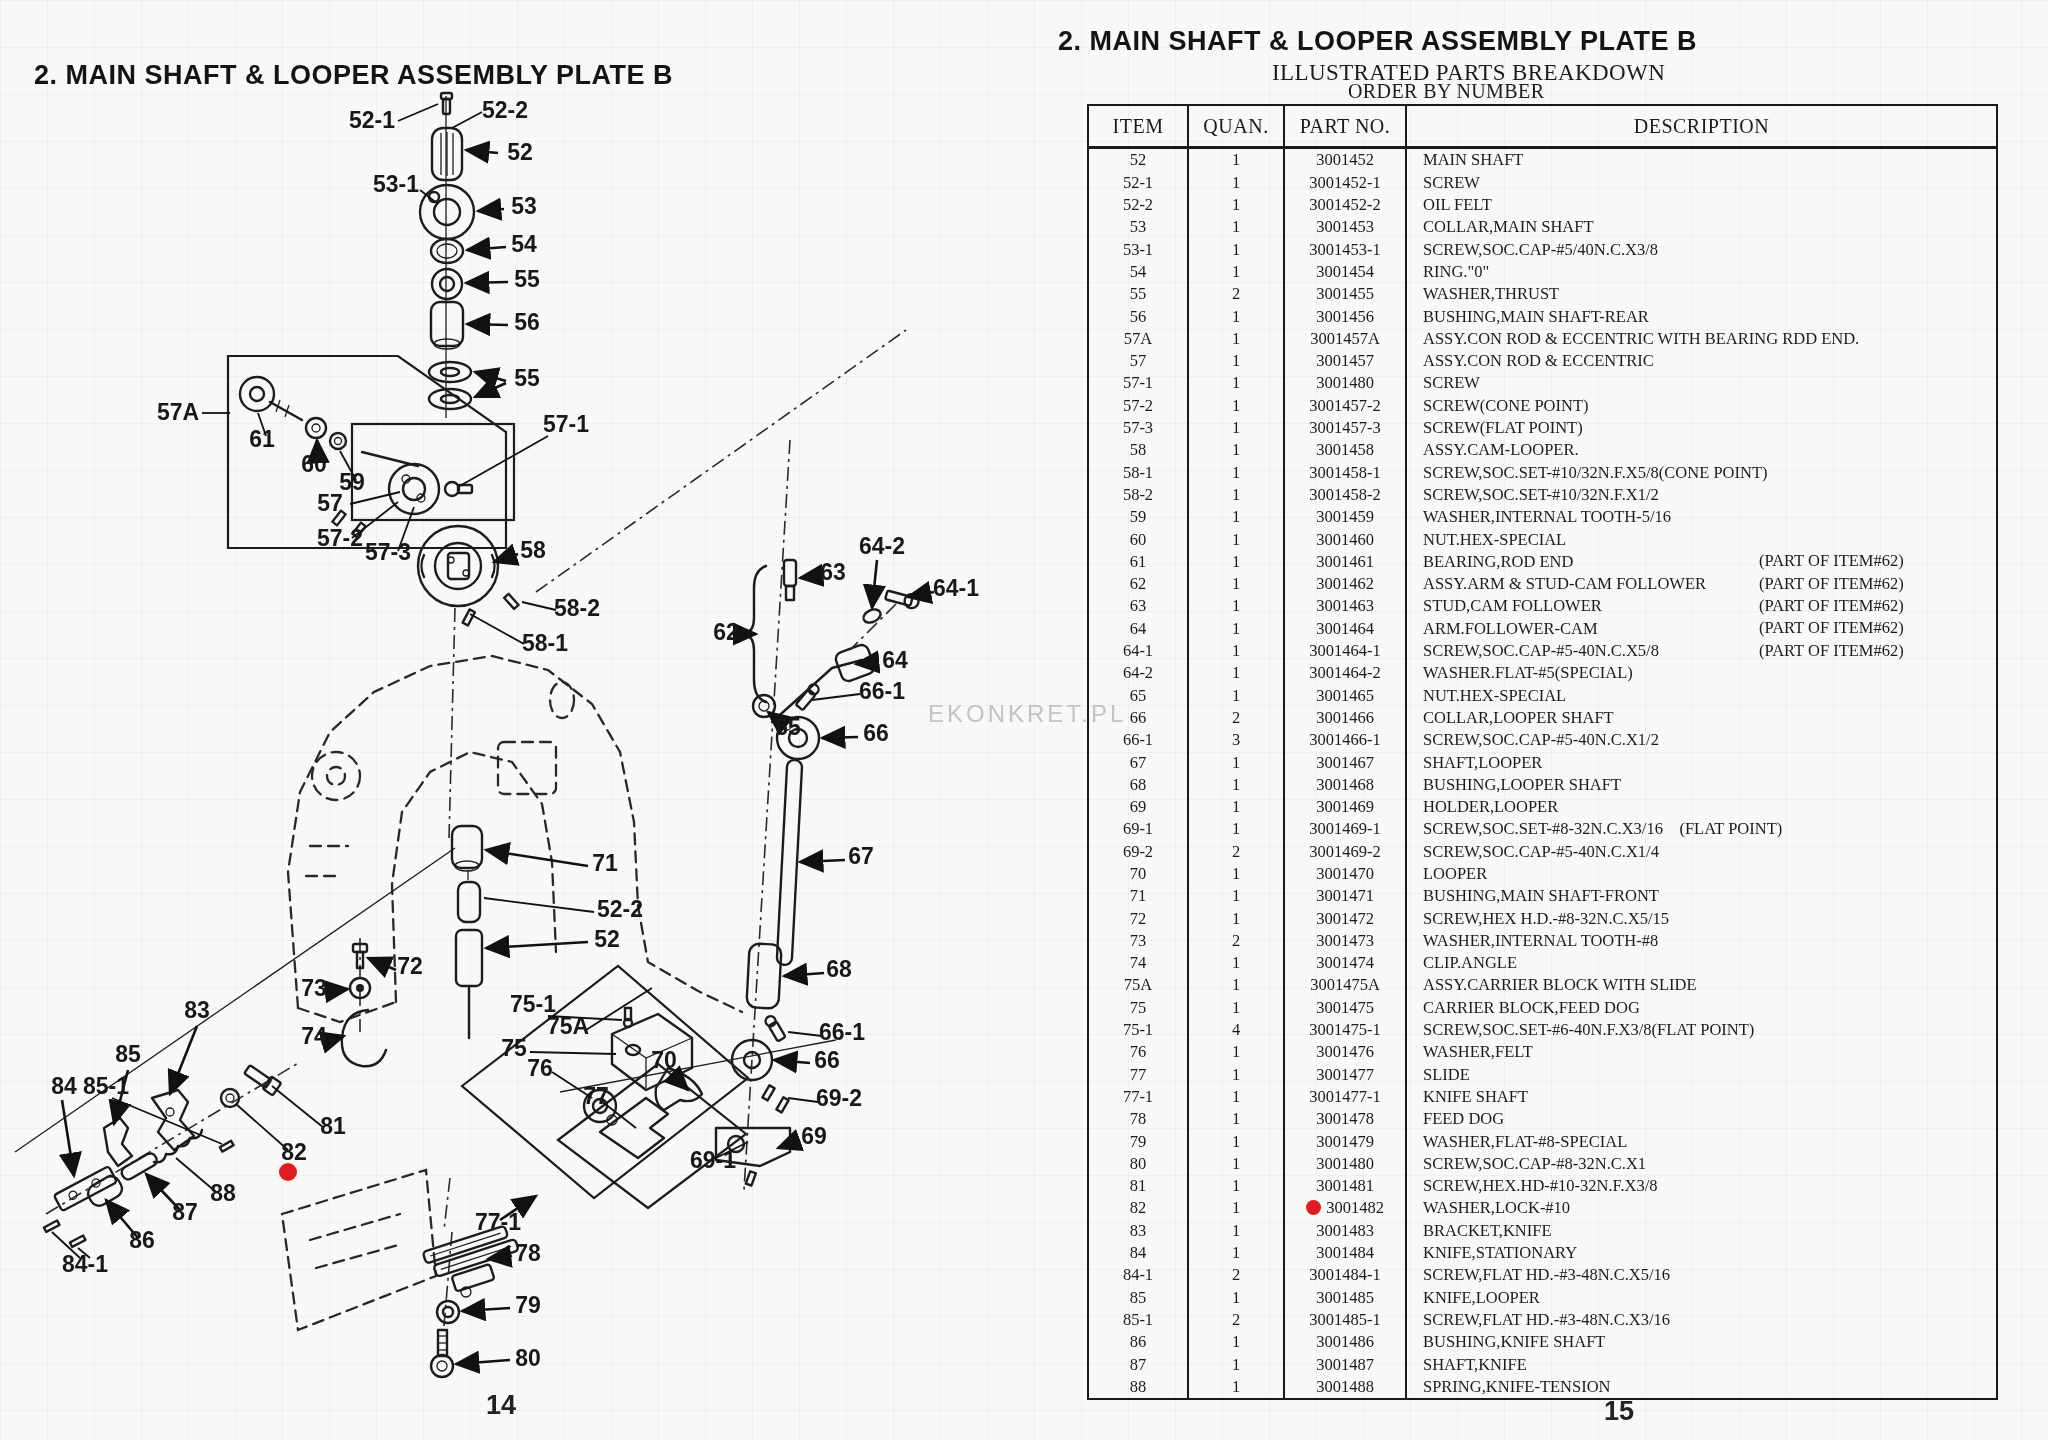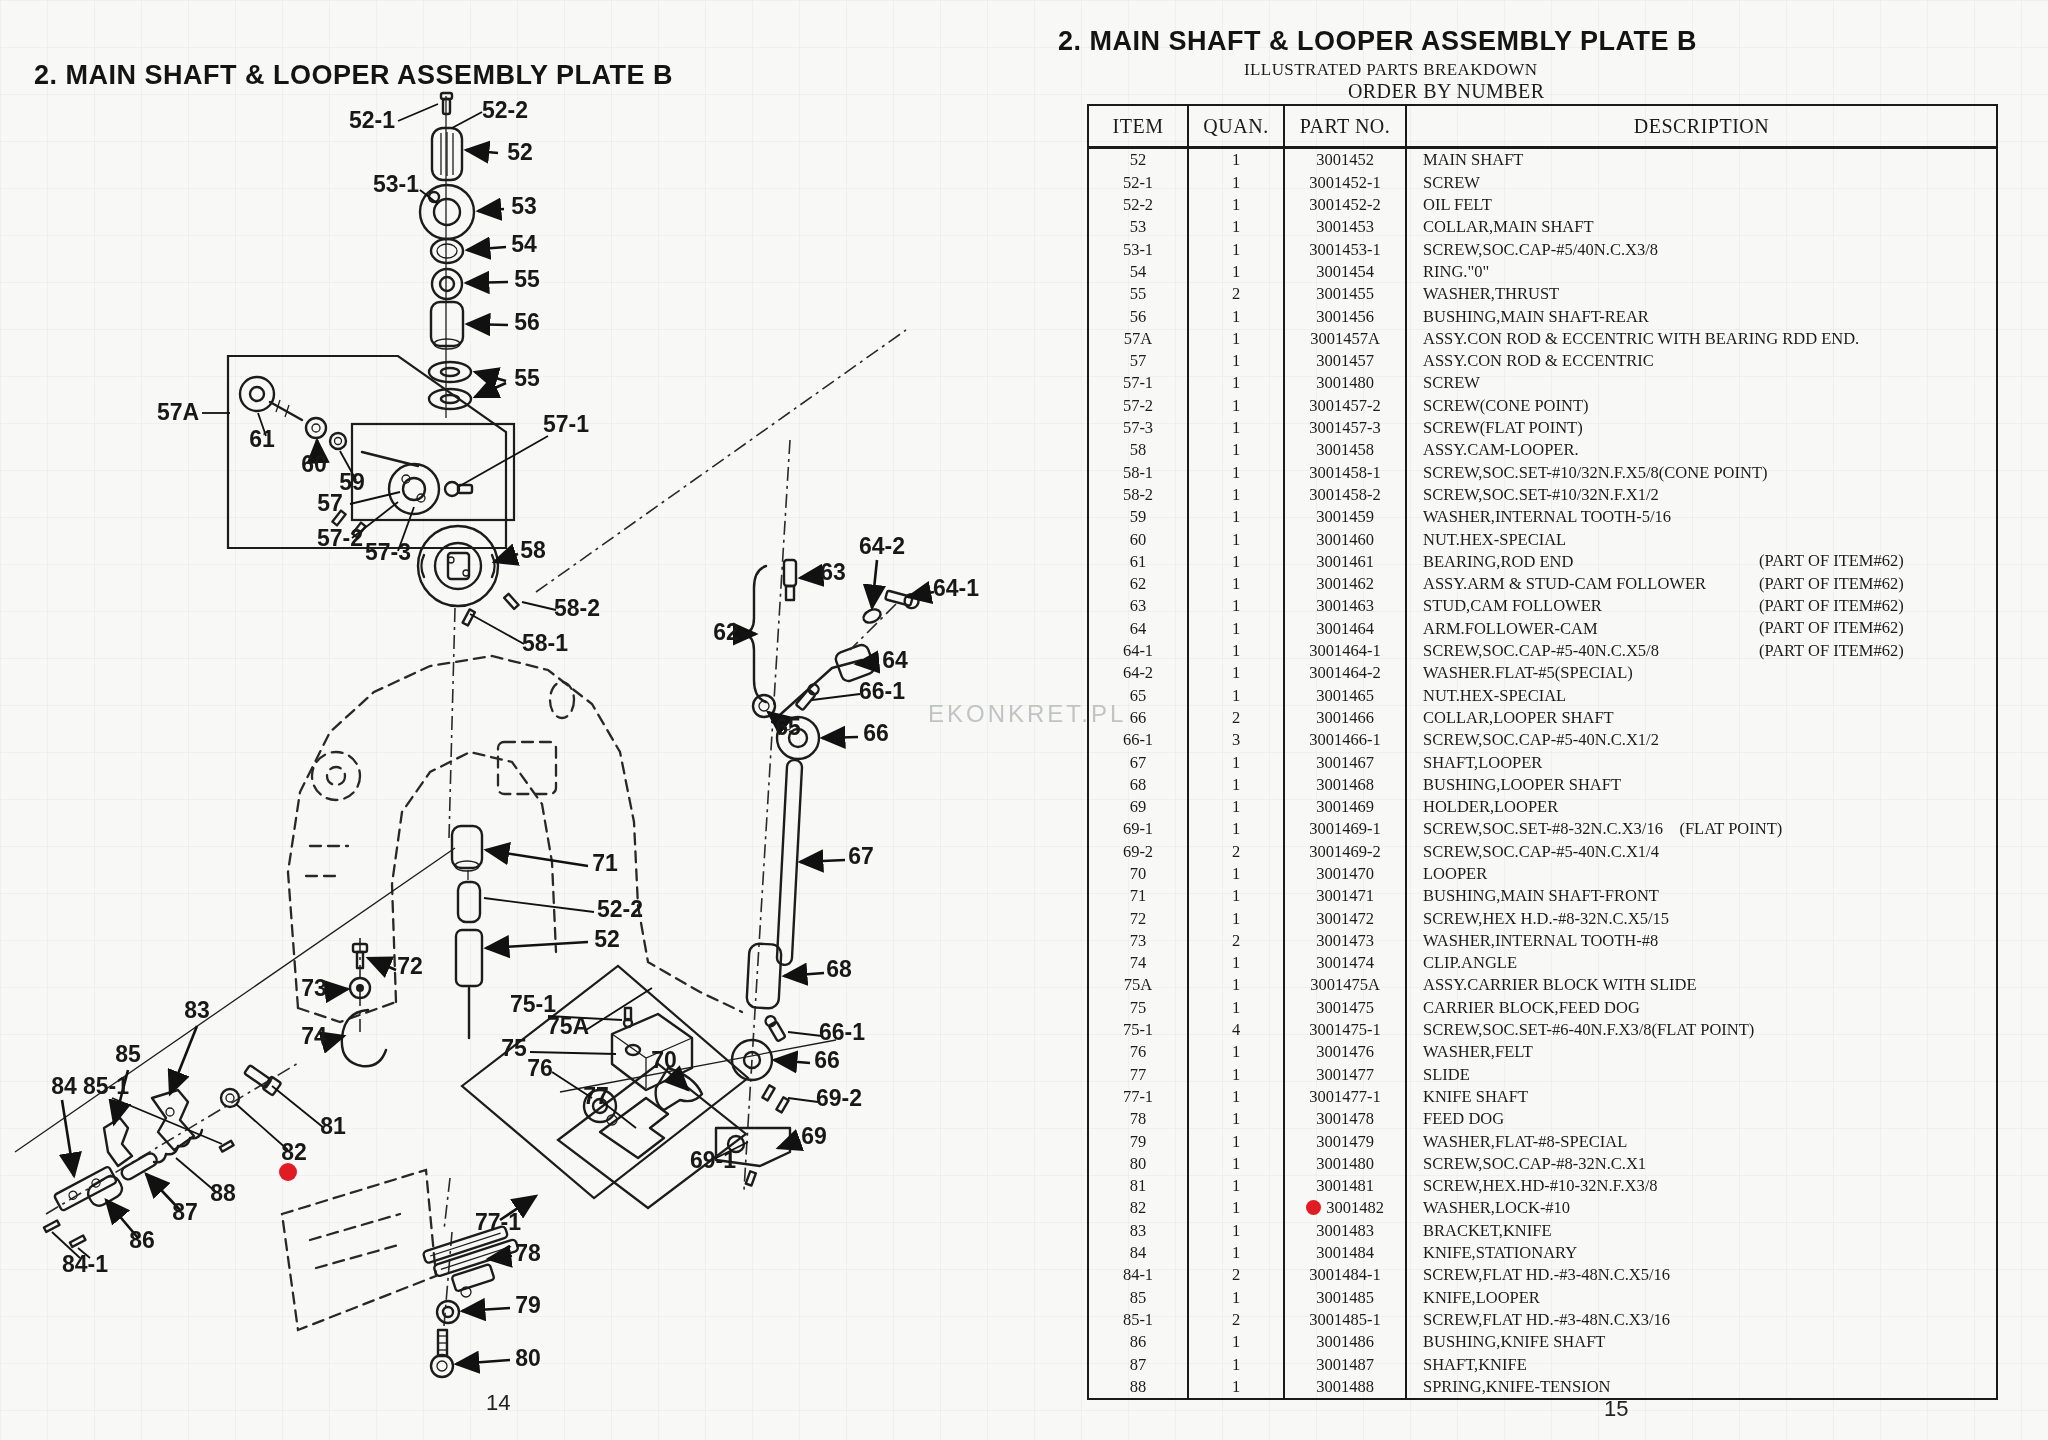--- a/index.html
+++ b/index.html
@@ -16,21 +16,21 @@
   .ltitle{
     position:absolute;left:34px;top:60px;
     font-family:"Liberation Sans", sans-serif;font-weight:bold;
     font-size:27px;letter-spacing:.5px;color:#141414;
   }
   .rtitle{
     position:absolute;left:1058px;top:26px;
     font-family:"Liberation Sans", sans-serif;font-weight:bold;
     font-size:27px;letter-spacing:.5px;color:#141414;
   }
-  .rsub1{position:absolute;left:1244px;top:60px;font-size:17px;letter-spacing:.4px;}
+  .rsub1{position:absolute;left:1272px;top:60px;font-size:23px;letter-spacing:.4px;}
   .rsub2{position:absolute;left:1348px;top:80px;font-size:20px;letter-spacing:.4px;}
   .watermark{
     position:absolute;left:928px;top:700px;z-index:6;
     font-family:"Liberation Sans", sans-serif;font-size:24px;letter-spacing:3px;
     color:rgba(175,178,180,.75);
     text-align:center;
   }
   table.parts{
     position:absolute;left:1087px;top:104px;width:911px;z-index:3;
     border-collapse:collapse;table-layout:fixed;background:transparent;
@@ -44,21 +44,21 @@
     font-size:20px;font-weight:normal;text-align:center;letter-spacing:.5px;
   }
   table.parts th + th, table.parts td + td{border-left:2px solid #1a1a1a;}
   table.parts td{
     height:22.3px;padding:0;font-size:16.5px;line-height:1.05;
     text-align:center;vertical-align:middle;white-space:pre;overflow:visible;
   }
   table.parts td.desc{text-align:left;padding-left:16px;position:relative;}
   table.parts td.desc .note{position:absolute;left:352px;top:50%;transform:translateY(-50%);white-space:pre;}
   .red-dot{display:inline-block;width:15px;height:15px;border-radius:50%;margin-right:5px;vertical-align:-2px;}
-  .pagenum{position:absolute;font-family:"Liberation Sans", sans-serif;font-size:22px;color:#222;}
+  .pagenum{position:absolute;font-family:"Liberation Sans", sans-serif;font-size:27px;color:#222;font-weight:bold;}
   .pagenum.left{left:486px;top:1390px;}
   .pagenum.right{left:1604px;top:1396px;}
   svg.diagram{position:absolute;left:0;top:0;z-index:2;}
   .plabel{font-family:"Liberation Sans",sans-serif;font-weight:600;font-size:23px;fill:#181818;text-anchor:middle;}
   .art{stroke:#1c1c1c;fill:none;stroke-width:2.4;stroke-linecap:round;stroke-linejoin:round;}
   .thin{stroke:#1c1c1c;stroke-width:1.3;fill:none;}
   .dash{stroke:#282828;stroke-width:2.3;fill:none;stroke-dasharray:11 7;stroke-linecap:round;}
   .dash2{stroke:#2a2a2a;stroke-width:1.6;fill:none;stroke-dasharray:14 5 3 5;}
   .ldr{stroke:#111;stroke-width:2.6;marker-end:url(#ah);fill:none;}
   .ldr2{stroke:#111;stroke-width:1.8;fill:none;}

